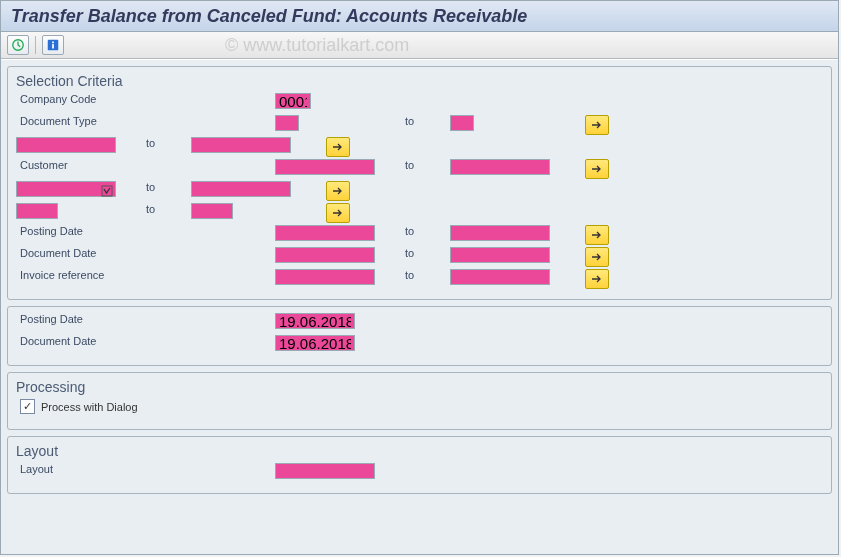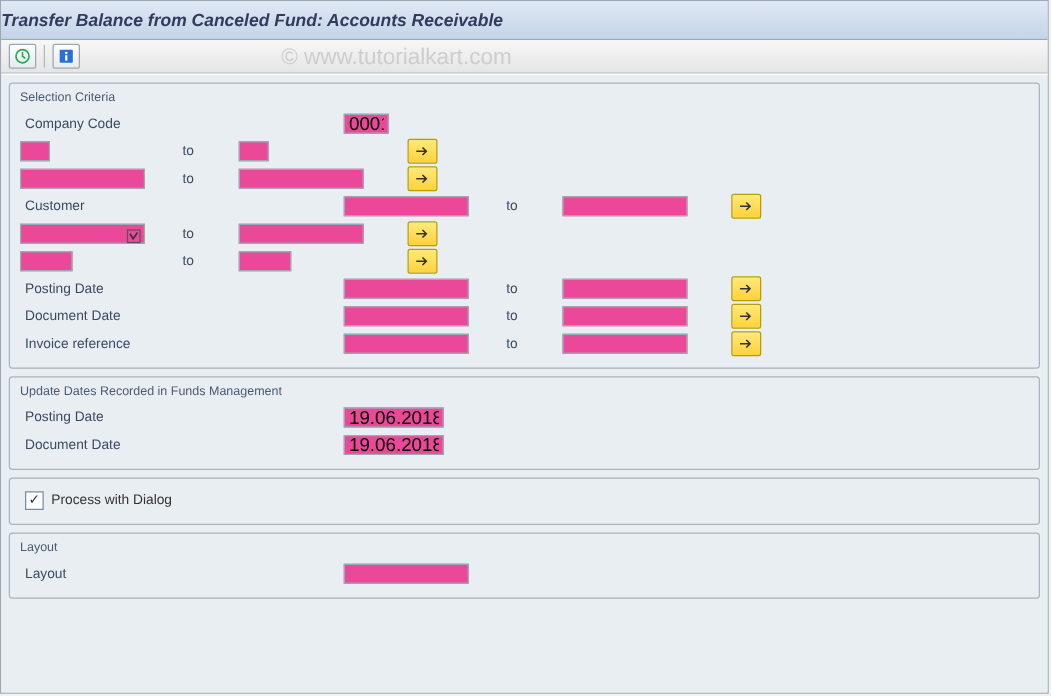--- a/index.html
+++ b/index.html
@@ -17,23 +17,24 @@
     border: 1px solid #9aa9b3;
     width: 839px;
     height: 555px;
     background: #f2f2f2;
     box-sizing: border-box;
   }
   .titlebar {
     background: linear-gradient(#e0e8f4, #c4d4e9);
     border-bottom: 1px solid #9aa9b3;
     height: 30px;
+    padding-left: 10px;
     display: flex;
     align-items: center;
-    font-size: 14px;
+    font-size: 18px;
     font-weight: bold;
     font-style: italic;
     color: #333a5c;
   }
   .toolbar {
     height: 26px;
     border-bottom: 1px solid #b0b8c0;
     background: linear-gradient(#f7f7f7, #e5e5e5);
     display: flex;
     align-items: center;
@@ -79,27 +80,27 @@
   }
   .group {
     border: 1px solid #a8b4bf;
     border-radius: 3px;
     background: #e9eef2;
     margin-bottom: 6px;
     padding: 6px 8px 8px 8px;
     position: relative;
   }
   .group-title {
-    font-size: 10px;
+    font-size: 14px;
     color: #4b5a73;
     margin-bottom: 4px;
   }
   .row {
     display: flex;
-    align-items: center;
+    align-items: flex-start;
     height: 22px;
   }
   .label {
     width: 255px;
     padding-left: 4px;
     color: #3b4a63;
   }
   .cell-from { width: 120px; }
   .cell-to-l { width: 45px; padding-left: 10px; color:#3b4a63; }
   .cell-to { width: 120px; }
@@ -174,20 +175,21 @@
 
     <div class="group">
       <div class="group-title">Selection Criteria</div>
 
       <div class="row">
         <div class="label">Company Code</div>
         <div class="cell-from"><input type="text" class="field w-xs" value="0001" style=""></div>
       </div>
 
       <div class="row">
+        <div class="label">Document Type</div>
         <div class="cell-from"><input type="text" class="field w-sm" value="" style=""></div>
         <div class="cell-to-l">to</div>
         <div class="cell-to"><input type="text" class="field w-sm" value="" style=""></div>
         <div class="cell-arrow">
             <div class="arrow-btn">
               <svg class="arr-svg" viewBox="0 0 12 10">
                 <path d="M1 5 H9 M6 2 L9 5 L6 8" stroke="#333" stroke-width="1.3" fill="none"></path>
               </svg>
             </div>
           </div>
@@ -291,33 +293,33 @@
             <div class="arrow-btn">
               <svg class="arr-svg" viewBox="0 0 12 10">
                 <path d="M1 5 H9 M6 2 L9 5 L6 8" stroke="#333" stroke-width="1.3" fill="none"></path>
               </svg>
             </div>
           </div>
       </div>
     </div>
 
     <div class="group">
-      <div class="group-title">Update Dates Recorded in Funds Management</div>
 
       <div class="row">
         <div class="label">Posting Date</div>
         <div><input type="text" class="field" style="width: 80px;" value="19.06.2018"></div>
       </div>
       <div class="row">
         <div class="label">Document Date</div>
         <div><input type="text" class="field" style="width: 80px;" value="19.06.2018"></div>
       </div>
     </div>
 
     <div class="group">
+      <div class="group-title">Processing</div>
       <div class="row">
         <div style="padding-left:4px; display:flex; align-items:center;">
           <span class="checkbox">✓</span>
           <span>Process with Dialog</span>
         </div>
       </div>
     </div>
 
     <div class="group">
       <div class="group-title">Layout</div>

